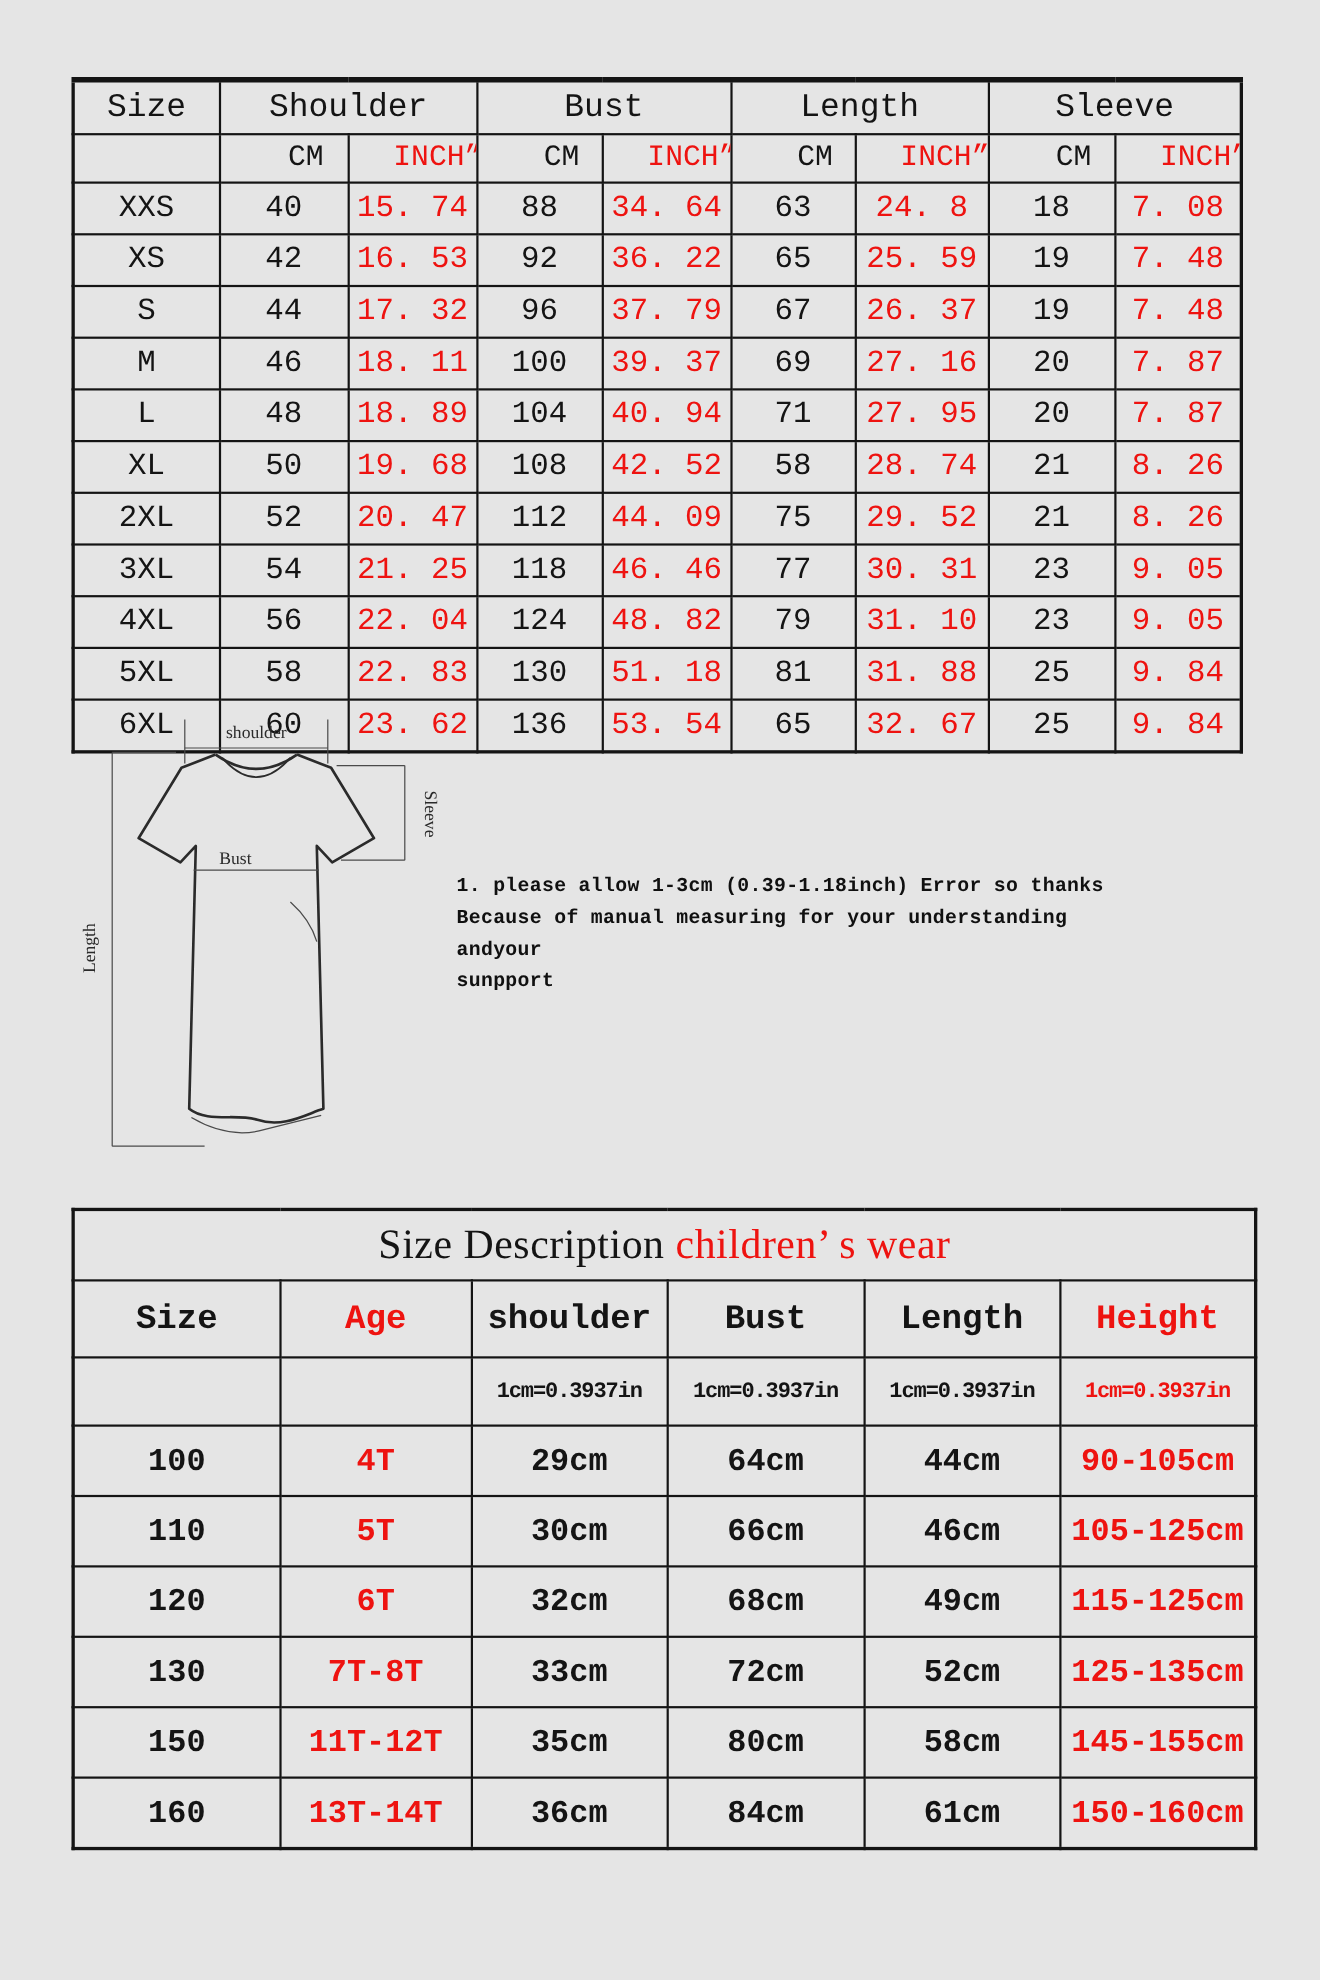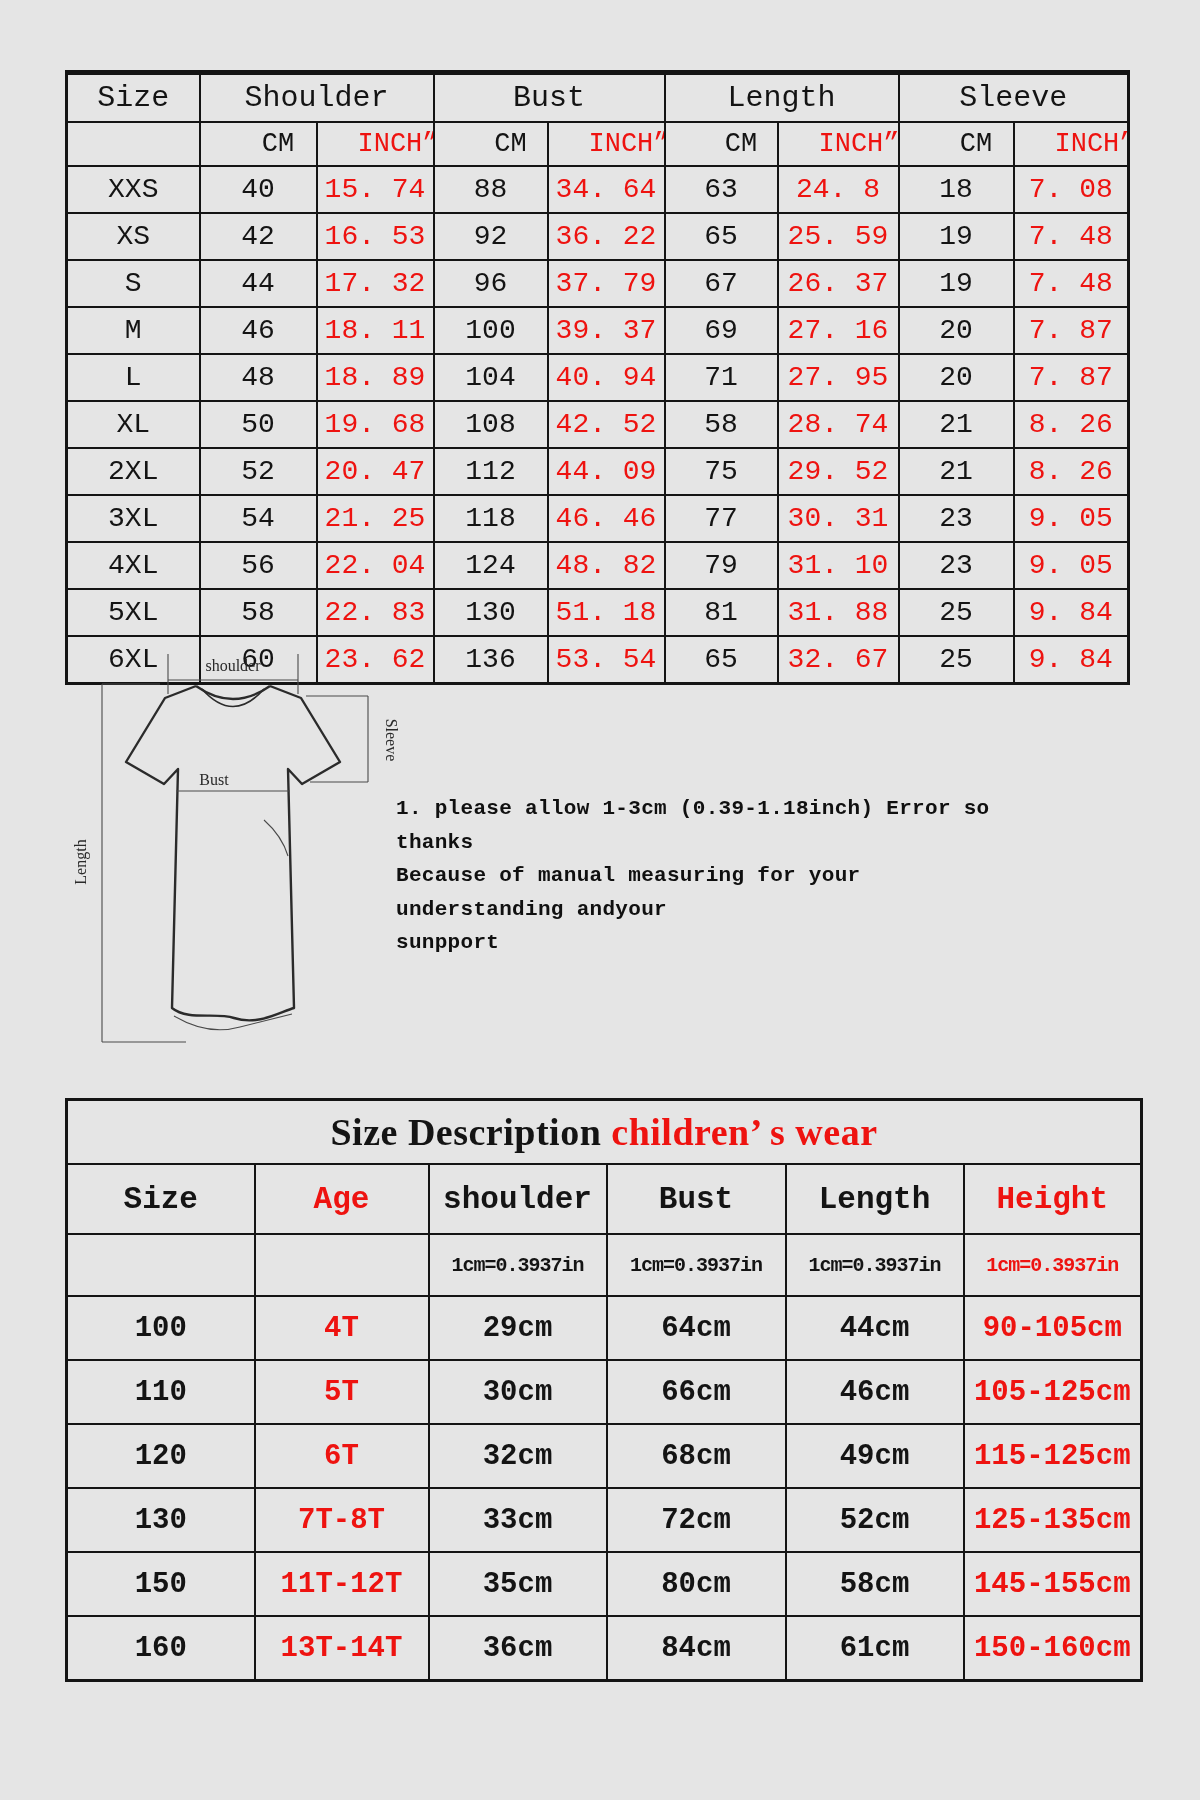--- a/index.html
+++ b/index.html
@@ -19,30 +19,30 @@
 
   .red { color:#ee1310; }
 
   
   .diagram { position:absolute; left:68px; top:650px; width:345px; height:420px; }
   .diagram text { font-family:"Liberation Serif","DejaVu Serif",serif; font-size:16px; fill:#2a2a2a; }
   .shirt { fill:#ffffff; stroke:#2b2b2b; stroke-width:2.4; stroke-linejoin:round; fill:none; }
   .thin  { stroke:#4a4a4a; stroke-width:1.1; fill:none; }
 
   
-  .note { position:absolute; left:396px; width:625px; font-size:21px; font-weight:700;
+  .note { position:absolute; left:415px; width:625px; font-size:18px; font-weight:700;
           line-height:1.6; white-space:pre-line; color:#101010; letter-spacing:0.3px; }
   .note1 { top:792px; }
   .note2 { top:974px; }
 
   
   .kids { position:absolute; left:65px; top:1098px; width:1075px; border:3px solid #141414; }
   .kids th, .kids td { border:2px solid #141414; }
   .kids .title th { height:62px; font-family:"Liberation Serif","DejaVu Serif",serif;
-                    font-size:38px; font-weight:700; letter-spacing:0.5px; }
+                    font-size:38px; font-weight:400; letter-spacing:0.5px; }
   .kids .head th { height:68px; font-size:31px; font-weight:700; }
   .kids .units td { height:60px; font-size:20px; font-weight:700; letter-spacing:-1px;font-family:Liberation Mono, monospace; }
   .kids .data td { height:62px; font-size:29px; font-weight:700; }
 </style>
 </head>
 <body>
 
 <div class="sheet">
 
   <table class="adult">

